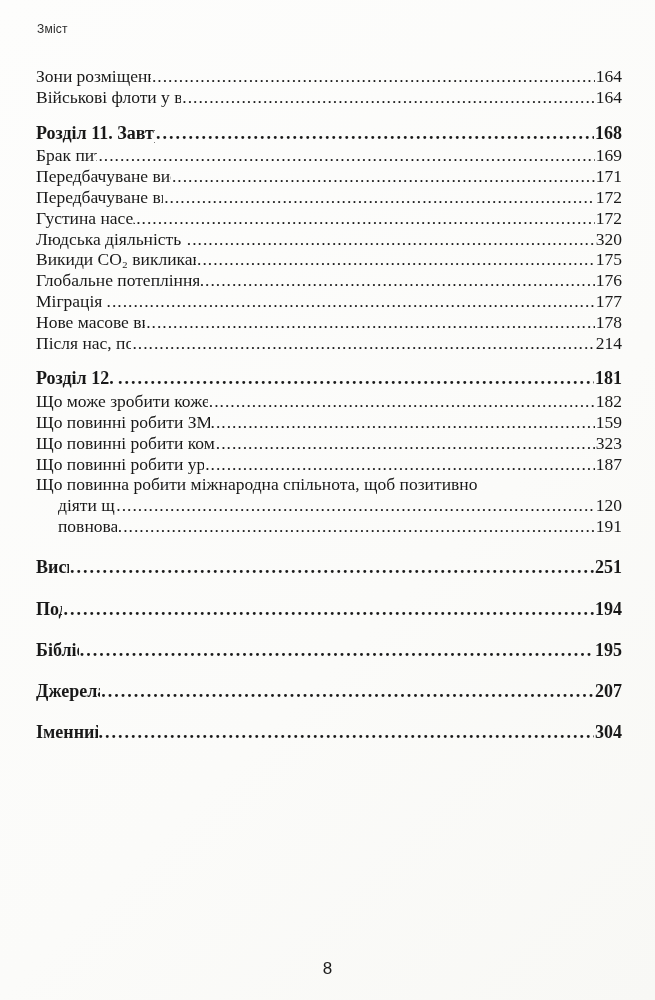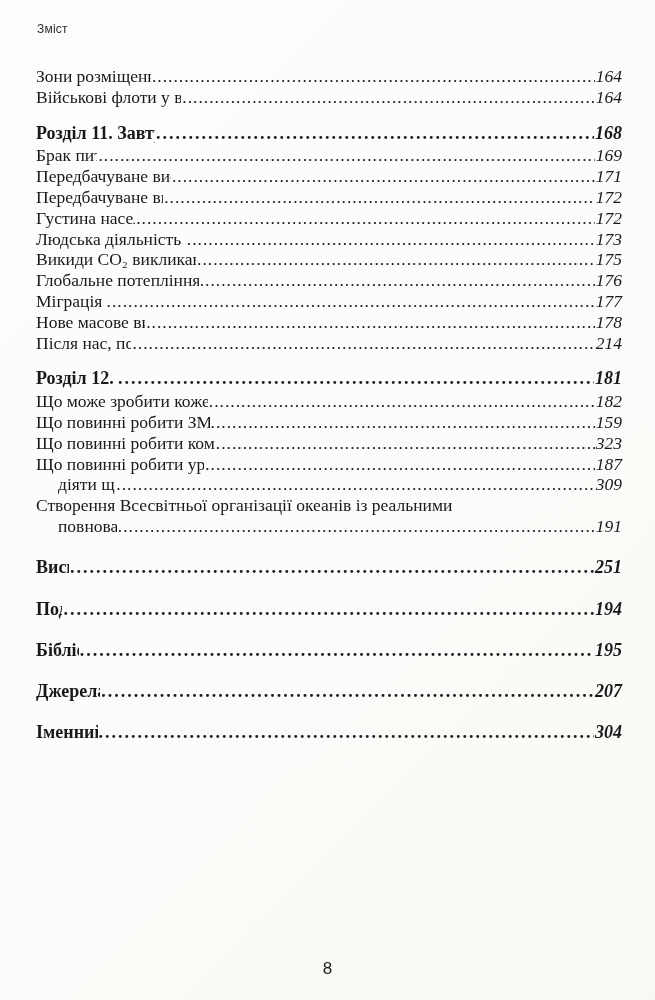--- a/index.html
+++ b/index.html
@@ -51,21 +51,21 @@
     overflow: hidden;
     margin: 0 1px;
     min-width: 6px;
   }
   .leader::after {
     content: "................................................................................................................................................................................................";
     letter-spacing: 1px;
     font-weight: normal;
   }
   .toc-row.heading .leader::after { font-weight: bold; letter-spacing: 2px; }
-  .toc-page { flex: 0 0 auto; font-style: italic; }
+  .toc-page { flex: 0 0 auto; }
   .folio {
     position: absolute;
     left: 0; right: 0; top: 959px;
     text-align: center;
     font-family: "Liberation Sans", "DejaVu Sans", sans-serif;
     font-size: 17px;
     color: #1c1c1c;
   }
 </style>
 </head>
@@ -109,21 +109,21 @@
           <span class="toc-page">172</span>
         </div>
         <div class="toc-row">
           <span class="toc-title">Густина населення на берегах</span>
           <span class="leader"></span>
           <span class="toc-page">172</span>
         </div>
         <div class="toc-row">
           <span class="toc-title">Людська діяльність спричиняє накопичення сміття</span>
           <span class="leader"></span>
-          <span class="toc-page">173</span>
+          <span class="toc-page">320</span>
         </div>
         <div class="toc-row">
           <span class="toc-title">Викиди CO₂ викликають потепління й закислення моря</span>
           <span class="leader"></span>
           <span class="toc-page">175</span>
         </div>
         <div class="toc-row">
           <span class="toc-title">Глобальне потепління спричиняє підвищення рівня моря</span>
           <span class="leader"></span>
           <span class="toc-page">176</span>
@@ -162,28 +162,28 @@
         </div>
         <div class="toc-row">
           <span class="toc-title">Що повинні робити компанії, щоб стати позитивними щодо моря</span>
           <span class="leader"></span>
           <span class="toc-page">323</span>
         </div>
         <div class="toc-row">
           <span class="toc-title">Що повинні робити уряди, щоб діяти позитивно щодо моря</span>
           <span class="leader"></span>
           <span class="toc-page">187</span>
+        </div>
+        <div class="toc-row">
+          <span class="toc-title">Що повинна робити міжнародна спільнота, щоб позитивно</span>
         </div>
         <div class="toc-row indent">
           <span class="toc-title">діяти щодо моря</span>
           <span class="leader"></span>
-          <span class="toc-page">309</span>
-        </div>
-        <div class="toc-row">
-          <span class="toc-title">Створення Всесвітньої організації океанів із реальними</span>
+          <span class="toc-page">120</span>
         </div>
         <div class="toc-row indent">
           <span class="toc-title">повноваженнями</span>
           <span class="leader"></span>
           <span class="toc-page">191</span>
         </div>
       </div>
       <div class="toc-group standalone">
         <div class="toc-row heading">
           <span class="toc-title">Висновок</span>

